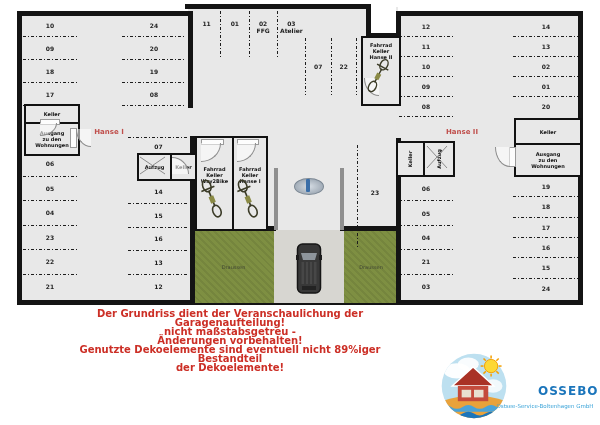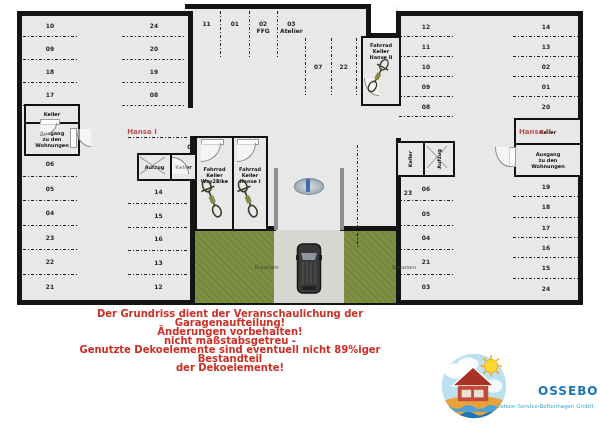--- a/index.html
+++ b/index.html
@@ -27,21 +27,21 @@
   .room{position:absolute;background:var(--floor);border:2.5px solid #111;
         display:flex;align-items:center;justify-content:center;text-align:center;
         font-size:5px;font-weight:bold;color:#111;white-space:pre-line;line-height:6px;}
   .room.bike{flex-direction:column;justify-content:flex-start;}
   .room .vlabel{transform:rotate(-90deg);white-space:nowrap;}
   .leaf{position:absolute;background:#fdfdfd;border:1px solid #9a9a9a;}
   .arc{position:absolute;border:0 solid #8c8c8c;background:rgba(255,255,255,.55);}
   .arc.bl{border-left-width:1px;border-bottom-width:1px;border-radius:0 0 0 100%;}
   .arc.br{border-right-width:1px;border-bottom-width:1px;border-radius:0 0 100% 0;}
   .arc.tr{border-right-width:1px;border-top-width:1px;border-radius:0 100% 0 0;}
-  .lbl{position:absolute;display:flex;align-items:center;justify-content:center;text-align:right;margin-left:33px;}
+  .lbl{position:absolute;display:flex;align-items:center;justify-content:center;text-align:right;}
   .hanse{font-size:7px;font-weight:bold;color:var(--accent);}
   .numlbl{font-size:6px;font-weight:bold;color:#1e1e1e;}
   .outlbl{font-size:5px;color:#3f4433;}
   .pillar{position:absolute;border-radius:50%;background:radial-gradient(#d6dde4,#8d99a6);
           border:1px solid #7c8894;}
   .pillarbar{position:absolute;background:#3a6ea8;border-radius:1px;}
   .disc{position:absolute;text-align:center;color:var(--warnred);font-size:10px;
         font-weight:bold;line-height:9px;}
   .logoname{position:absolute;font-size:12px;font-weight:bold;color:var(--logoblue);
             letter-spacing:1px;display:flex;align-items:center;padding-left:32px;}
@@ -289,28 +289,28 @@
       <rect x="23" y="13" width="3" height="5" fill="#1d1d1d"></rect>
     <polygon points="5,11 21,11 19,18 7,18" fill="#8e959c"></polygon>
     <rect x="5.5" y="20" width="15" height="22" fill="#474747"></rect>
     <line x1="9" y1="20" x2="9" y2="42" stroke="#2c2c2c"></line>
       <line x1="13" y1="20" x2="13" y2="42" stroke="#2c2c2c"></line>
       <line x1="17" y1="20" x2="17" y2="42" stroke="#2c2c2c"></line>
     <rect x="6" y="44" width="14" height="4" fill="#232323"></rect>
   </svg>
 
   <div class="lbl hanse" style="left:80px;top:126px;width:58px;height:12px;">Hanse I</div>
-  <div class="lbl hanse" style="left:472px;top:126px;width:60px;height:12px;">Hanse II</div>
+  <div class="lbl hanse" style="left:432px;top:126px;width:60px;height:12px;">Hanse II</div>
   <div class="lbl outlbl" style="left:193px;top:262px;width:81px;height:10px;">Draussen</div>
   <div class="lbl outlbl" style="left:344px;top:262px;width:54px;height:10px;">Draussen</div>
 
   <div class="disc" style="left:75px;top:309px;width:310px;">
     <div>Der Grundriss dient der Veranschaulichung der Garagenaufteilung!</div>
+    <div>nicht maßstabsgetreu -</div>
     <div>Änderungen vorbehalten!</div>
-    <div>nicht maßstabsgetreu -</div>
     <div>Genutzte Dekoelemente sind eventuell nicht 89%iger Bestandteil</div>
     <div>der Dekoelemente!</div>
   </div>
 
   <svg class="abs" style="left:436px;top:348px;" width="76" height="76" viewBox="0 0 80 80">
     <defs>
         <clipPath id="lc">
           <circle cx="40" cy="40" r="34"></circle>
         </clipPath>
       </defs>

